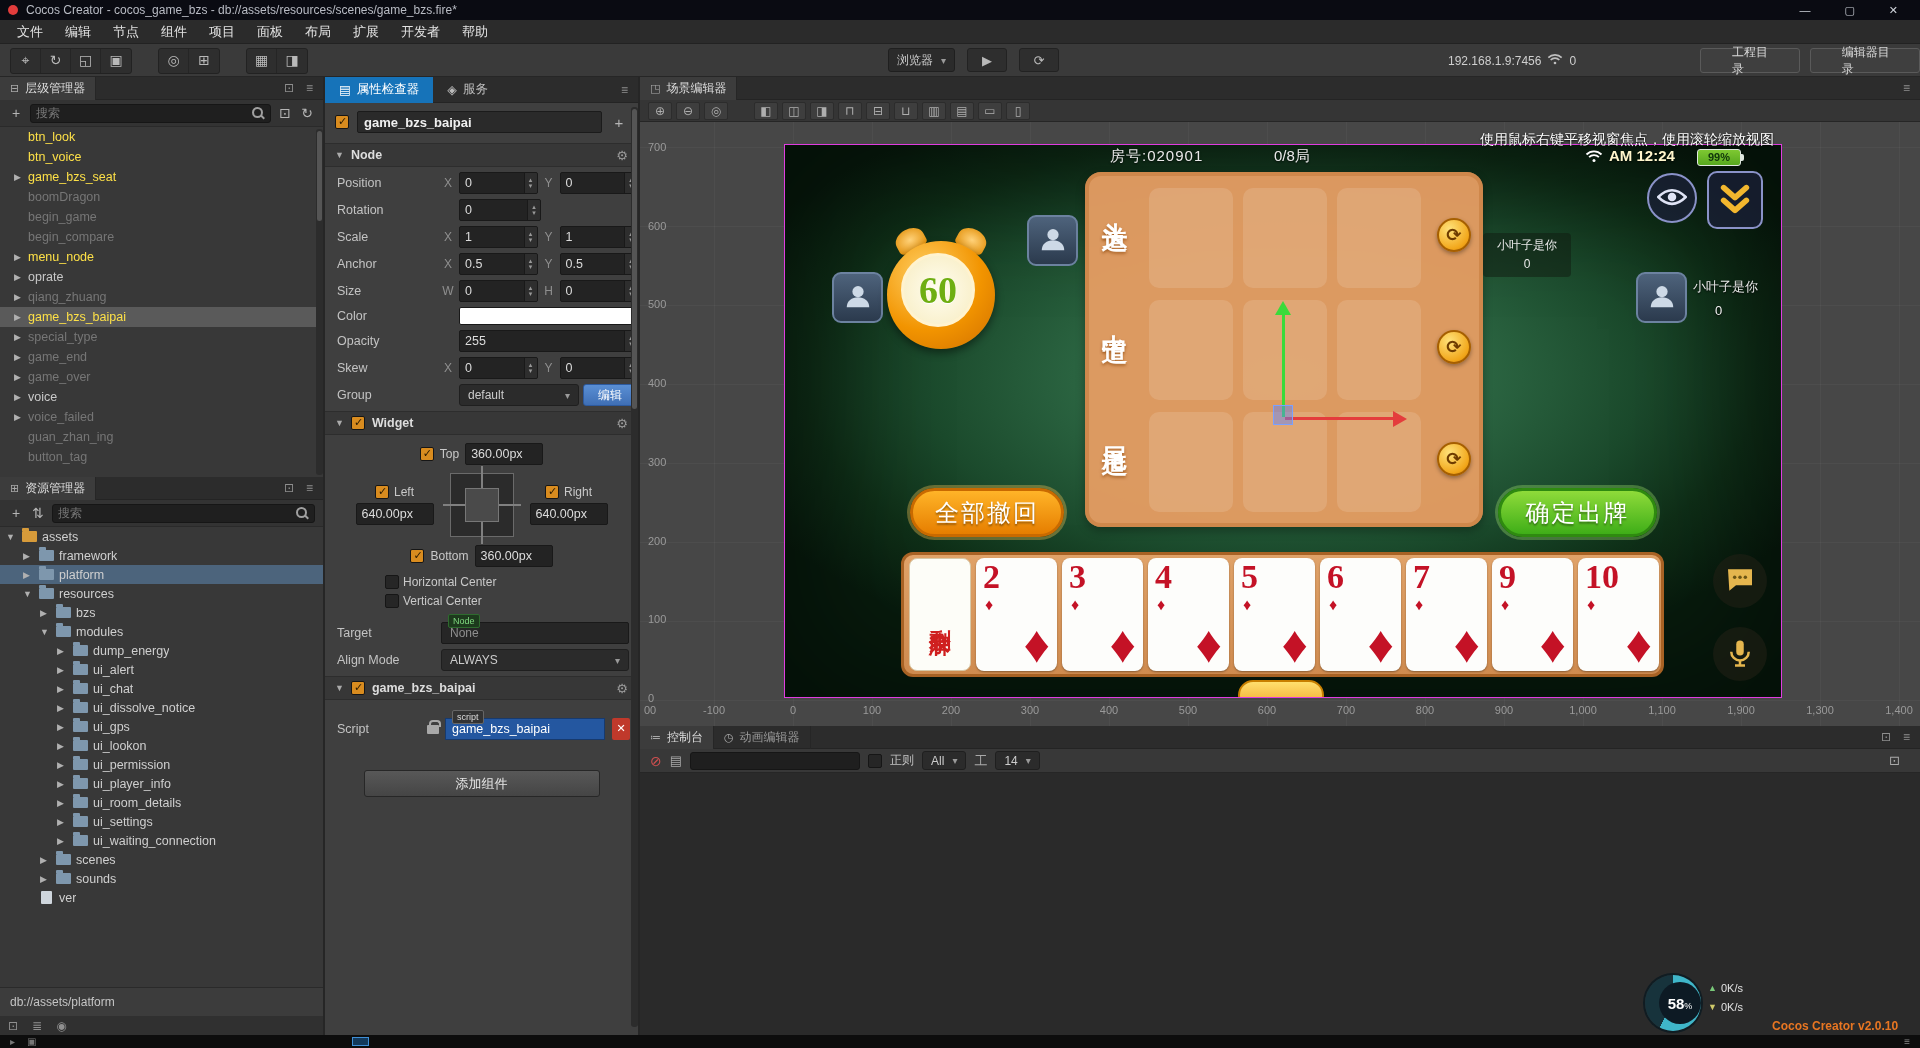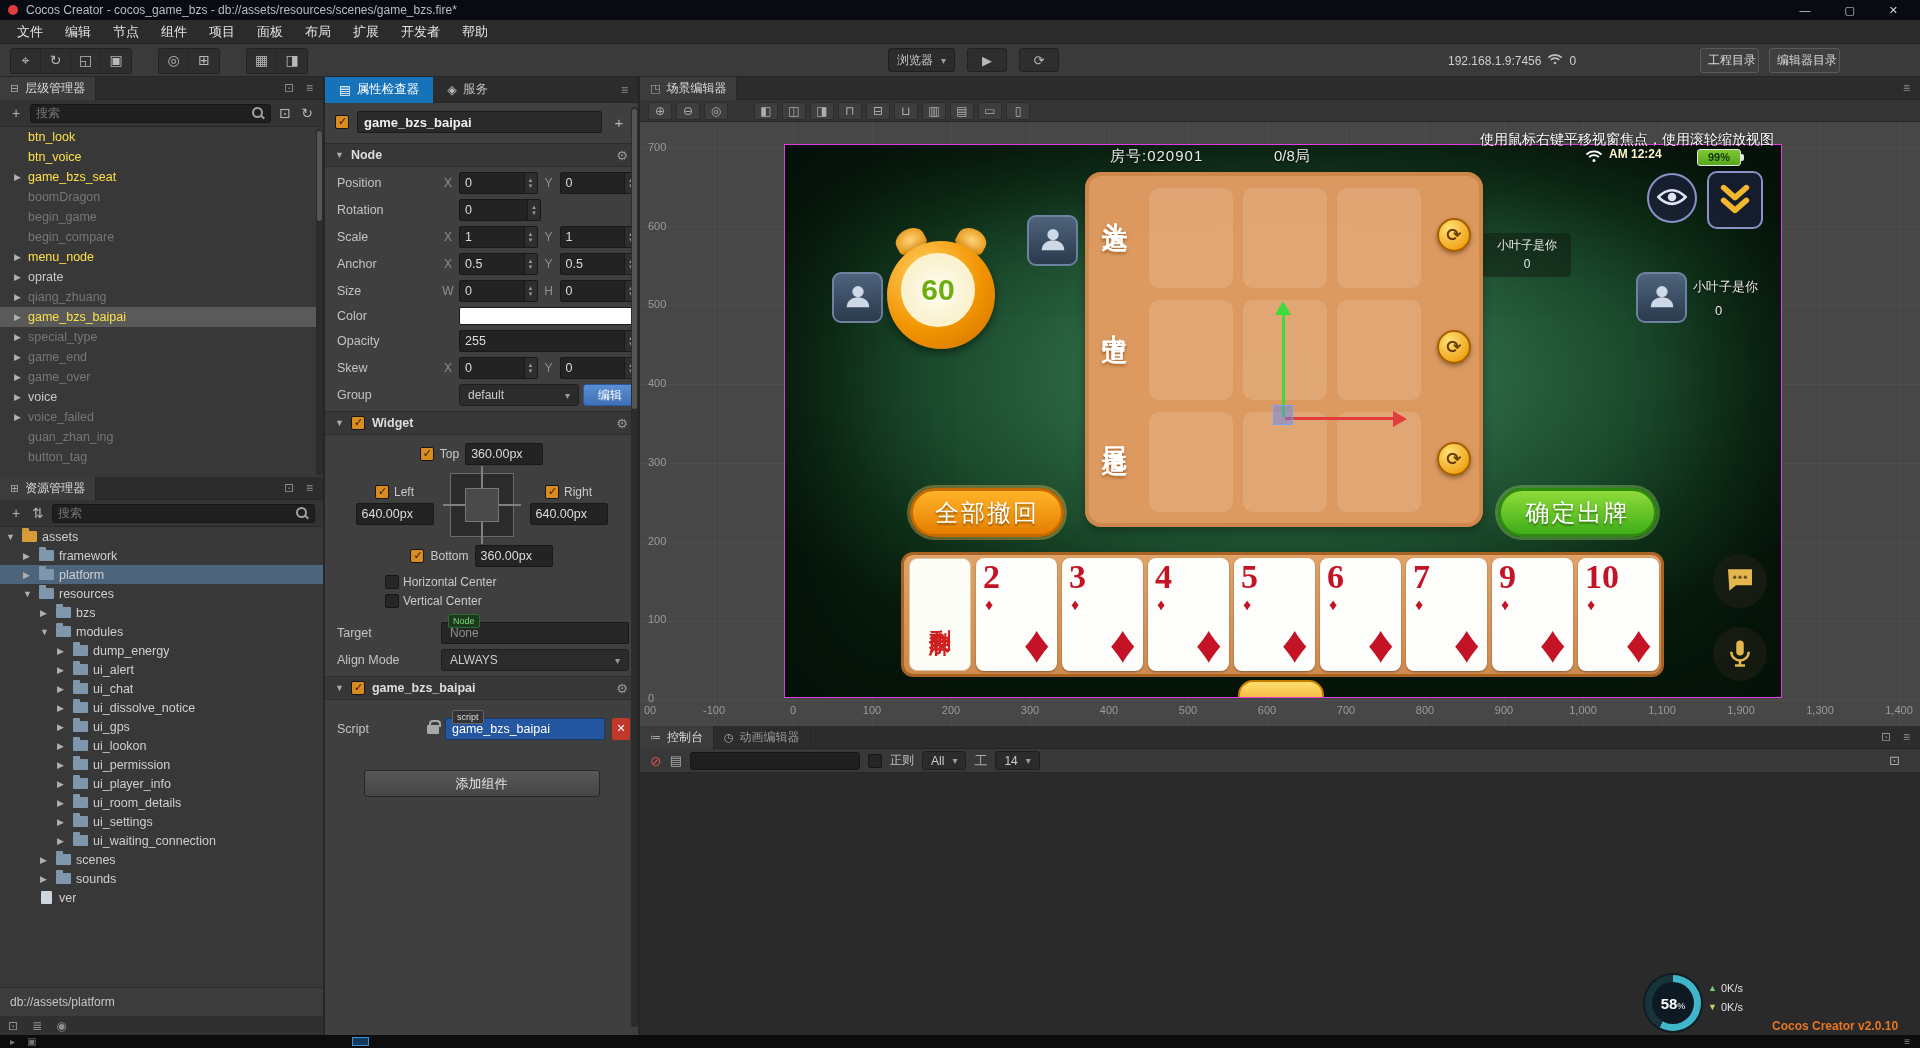--- a/index.html
+++ b/index.html
@@ -16,21 +16,21 @@
 #tool-groups{position:absolute;left:10px;top:4px;display:flex;gap:26px;}
 .tgroup{display:flex;background:#2e2e2e;border:1px solid #222;border-radius:3px;}
 .tbtn{width:30px;height:24px;line-height:23px;text-align:center;color:#b9b9b9;font-size:14px;border-right:1px solid #252525;}
 .tbtn:last-child{border-right:none;}
 #preview-group{position:absolute;left:888px;top:4px;display:flex;gap:12px;align-items:center;}
 .dd{background:#2b2b2b;border:1px solid #1f1f1f;border-radius:3px;height:24px;display:flex;align-items:center;padding:0 8px;gap:8px;color:#ccc;font-size:12px;}
 .caret{color:#9a9a9a;font-size:10px;}
 .play-btn,.reload-btn{width:40px;height:24px;background:#2e2e2e;border:1px solid #222;border-radius:3px;color:#b9b9b9;text-align:center;line-height:23px;font-size:13px;}
 #ip-group{position:absolute;left:1448px;top:9px;display:flex;align-items:center;gap:6px;font-size:12px;color:#cfcfcf;}
 #dir-buttons{position:absolute;left:1700px;top:4px;display:flex;gap:10px;}
-.dir-btn{height:25px;background:#3f3f3f;border:1px solid #5a5a5a;border-radius:3px;color:#d8d8d8;font-size:12px;display:flex;align-items:center;gap:5px;padding:0 2px;}
+.dir-btn{height:25px;background:#3f3f3f;border:1px solid #5a5a5a;border-radius:3px;color:#d8d8d8;font-size:12px;display:flex;align-items:center;gap:5px;padding:0 26px;}
 .dir-btn .ic{color:#9fb6cf;font-size:11px;}
 
 
 .ptabbar{position:absolute;left:0;width:100%;height:23px;background:#2c2c2c;border-bottom:1px solid #242424;display:flex;align-items:center;}
 .ptab{height:23px;line-height:22px;padding:0 10px;background:#3c3c3c;color:#ddd;font-size:12px;display:flex;gap:6px;align-items:center;border-right:1px solid #262626;}
 .ptab.inactive{background:transparent;color:#9a9a9a;}
 .ptab .ic{font-size:11px;color:#a9a9a9;}
 .ptab-icons{margin-left:auto;display:flex;gap:12px;padding-right:10px;color:#8f8f8f;font-size:12px;}
 .minibar{position:absolute;left:0;width:100%;height:27px;background:#333;display:flex;align-items:center;gap:6px;padding:0 8px;border-bottom:1px solid #2a2a2a;}
 .mini-btn{color:#b5b5b5;font-size:14px;width:16px;text-align:center;}
@@ -125,32 +125,32 @@
 #scene-hint{position:absolute;right:146px;top:9px;font-size:14px;color:#fff;text-shadow:0 1px 2px #000;z-index:6;}
 
 
 #game{position:absolute;left:144px;top:22px;width:998px;height:554px;border:1px solid #e03ce0;overflow:hidden;
   background:radial-gradient(ellipse 60% 55% at 50% 42%, #35754a 0%, #2a6340 35%, #1b4a2c 60%, #0f3018 80%, #081d0e 100%);
   box-shadow:inset 0 0 120px 40px rgba(0,0,0,0.45);}
 .gtxt{text-shadow:0 1px 2px rgba(0,0,0,.7);}
 #room-label{position:absolute;left:325px;top:2px;font-size:15px;color:#eaeaea;letter-spacing:1px;}
 #round-label{position:absolute;left:489px;top:2px;font-size:15px;color:#eaeaea;}
 #game-wifi{position:absolute;left:800px;top:4px;}
-#time-label{position:absolute;left:824px;top:2px;font-size:12px;font-weight:bold;color:#fff6cc;}
+#time-label{position:absolute;left:824px;top:2px;font-size:15px;font-weight:bold;color:#fff6cc;}
 #battery{position:absolute;left:912px;top:4px;width:44px;height:17px;border:1px solid #dfe8df;border-radius:3px;background:linear-gradient(#7ec832,#57a81e);color:#10350a;font-size:11px;font-weight:bold;text-align:center;line-height:15px;}
 #battery::after{content:"";position:absolute;right:-4px;top:4px;width:3px;height:7px;background:#dfe8df;border-radius:0 2px 2px 0;}
 #eye-btn{position:absolute;left:862px;top:28px;width:50px;height:50px;border-radius:50%;background:rgba(28,32,58,.72);border:2px solid #8a92c8;display:flex;align-items:center;justify-content:center;}
 #chevron-btn{position:absolute;left:922px;top:26px;width:56px;height:58px;border-radius:10px;background:rgba(28,32,58,.72);border:2px solid #8a92c8;display:flex;align-items:center;justify-content:center;}
 #clock{position:absolute;left:98px;top:82px;width:116px;height:129px;z-index:3;}
 .bell{position:absolute;width:30px;height:22px;background:radial-gradient(#ffd27a,#e08a00);border-radius:50% 50% 20% 20%;top:2px;}
 .bell.l{left:12px;transform:rotate(-28deg);}
 .bell.r{right:12px;transform:rotate(28deg);}
 #clock-body{position:absolute;left:4px;top:14px;width:108px;height:108px;border-radius:50%;background:radial-gradient(circle at 35% 30%,#ffcf63,#f29400 55%,#d06f00);box-shadow:0 4px 8px rgba(0,0,0,.45);}
 #clock-face{position:absolute;left:14px;top:12px;width:74px;height:74px;border-radius:50%;background:radial-gradient(#fffdf0,#f7ecc0);border:3px solid #fff3cf;display:flex;align-items:center;justify-content:center;}
-#timer-text{font-size:30px;font-weight:bold;color:#6fae12;text-shadow:0 1px 0 #fff;}
+#timer-text{font-size:38px;font-weight:bold;color:#6fae12;text-shadow:0 1px 0 #fff;font-family:Liberation Serif, serif;}
 .avatar{position:absolute;width:51px;height:51px;border-radius:9px;background:linear-gradient(#4e637c,#2b3a4d);border:2px solid #6c82a0;display:flex;align-items:center;justify-content:center;}
 .pname{position:absolute;font-size:13px;color:#e8e8e8;text-shadow:0 1px 2px #000;}
 .pscore{position:absolute;font-size:13px;color:#f0f0f0;text-shadow:0 1px 2px #000;}
 #float-label{position:absolute;left:698px;top:88px;width:88px;height:44px;background:rgba(15,25,15,.5);border-radius:4px;text-align:center;color:#e8e8e8;font-size:12px;padding-top:4px;z-index:3;}
 #float-label .sc{display:block;margin-top:3px;}
 #lane-panel{position:absolute;left:300px;top:27px;width:398px;height:355px;background:rgba(226,156,98,0.97);border-radius:16px;box-shadow:inset 0 0 0 4px rgba(190,115,50,0.45),0 4px 10px rgba(0,0,0,0.3);z-index:2;}
 .lane-label{position:absolute;left:14px;width:34px;height:90px;writing-mode:vertical-rl;text-orientation:upright;font-size:26px;font-weight:bold;color:#fff;text-shadow:0 2px 3px rgba(140,70,10,.6);letter-spacing:4px;z-index:2;}
 .slot{position:absolute;width:84px;height:100px;background:rgba(255,255,255,0.13);border-radius:10px;z-index:1;}
 .lane-refresh{position:absolute;left:352px;width:34px;height:34px;border-radius:50%;background:radial-gradient(circle at 35% 30%,#ffe27a,#f2a71b 70%,#cf7d00);border:2px solid #a65f00;color:#6e3c00;font-size:18px;font-weight:bold;text-align:center;line-height:30px;box-shadow:0 2px 4px rgba(0,0,0,.35);z-index:2;}
 .gz{position:absolute;z-index:4;}
@@ -179,21 +179,21 @@
 #console-toolbar{position:absolute;left:0;top:672px;width:100%;height:24px;background:#383838;display:flex;align-items:center;gap:8px;padding:0 10px;border-bottom:1px solid #262626;}
 .cic{font-size:13px;color:#a9a9a9;}
 .cic.red{color:#d05050;font-size:14px;}
 #console-filter{width:170px;height:18px;background:#1f1f1f;border:1px solid #161616;border-radius:3px;color:#ccc;font-size:12px;padding:0 5px;outline:none;}
 .cklabel{font-size:12px;color:#c3c3c3;}
 .cdd{height:19px;font-size:12px;}
 #console-toolbar .right{margin-left:auto;display:flex;gap:10px;padding-right:10px;}
 #console-body{position:absolute;left:0;top:696px;width:100%;height:262px;background:#2a2a2a;}
 
 
-#perf-gauge{position:absolute;left:1645px;top:975px;width:56px;height:56px;border-radius:50%;display:flex;align-items:center;justify-content:center;box-shadow:0 0 0 2px #101c22;z-index:20;}
+#perf-gauge{position:absolute;left:1645px;top:975px;width:56px;height:56px;border-radius:50%;display:flex;align-items:center;justify-content:flex-end;box-shadow:0 0 0 2px #101c22;z-index:20;}
 #perf-gauge .inner{width:42px;height:42px;border-radius:50%;background:#0d1a24;display:flex;align-items:center;justify-content:center;color:#fff;}
 #perf-gauge .inner b{font-size:15px;}
 #perf-gauge .inner i{font-style:normal;font-size:9px;margin-top:5px;}
 .rate{position:absolute;left:1708px;display:flex;align-items:center;gap:4px;font-size:11px;color:#e0e0e0;z-index:20;}
 #rate-up{top:982px;} #rate-down{top:1001px;}
 #rate-up .arr{color:#79c879;font-size:9px;} #rate-down .arr{color:#cfc96a;font-size:9px;}
 #version-label{position:absolute;left:1772px;top:1019px;font-size:12px;font-weight:bold;color:#e87622;z-index:20;}
 #bottombar{position:absolute;left:0;top:1035px;width:100%;height:13px;background:#0d0d0d;display:flex;align-items:center;}
 #bottom-bar-icons{display:flex;gap:12px;padding-left:10px;color:#777;font-size:10px;align-items:center;}
 .bb-icon{line-height:12px;}

